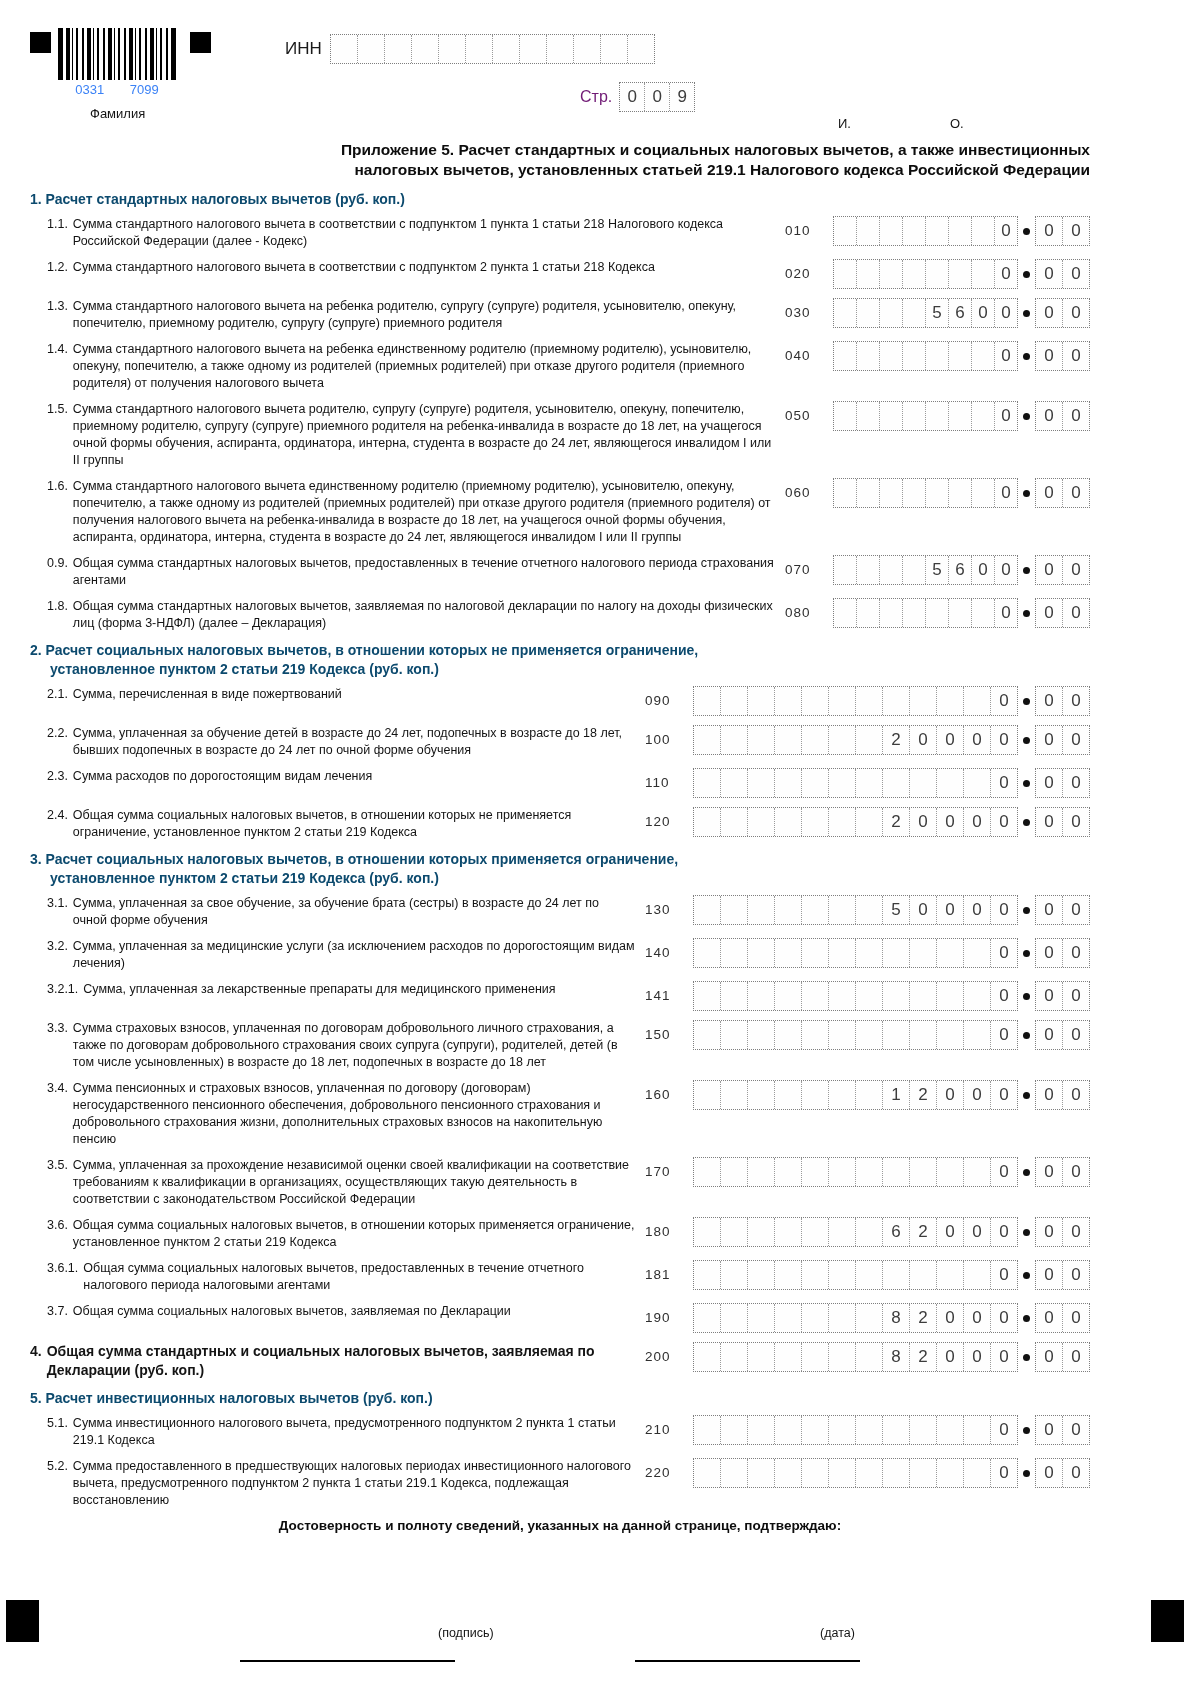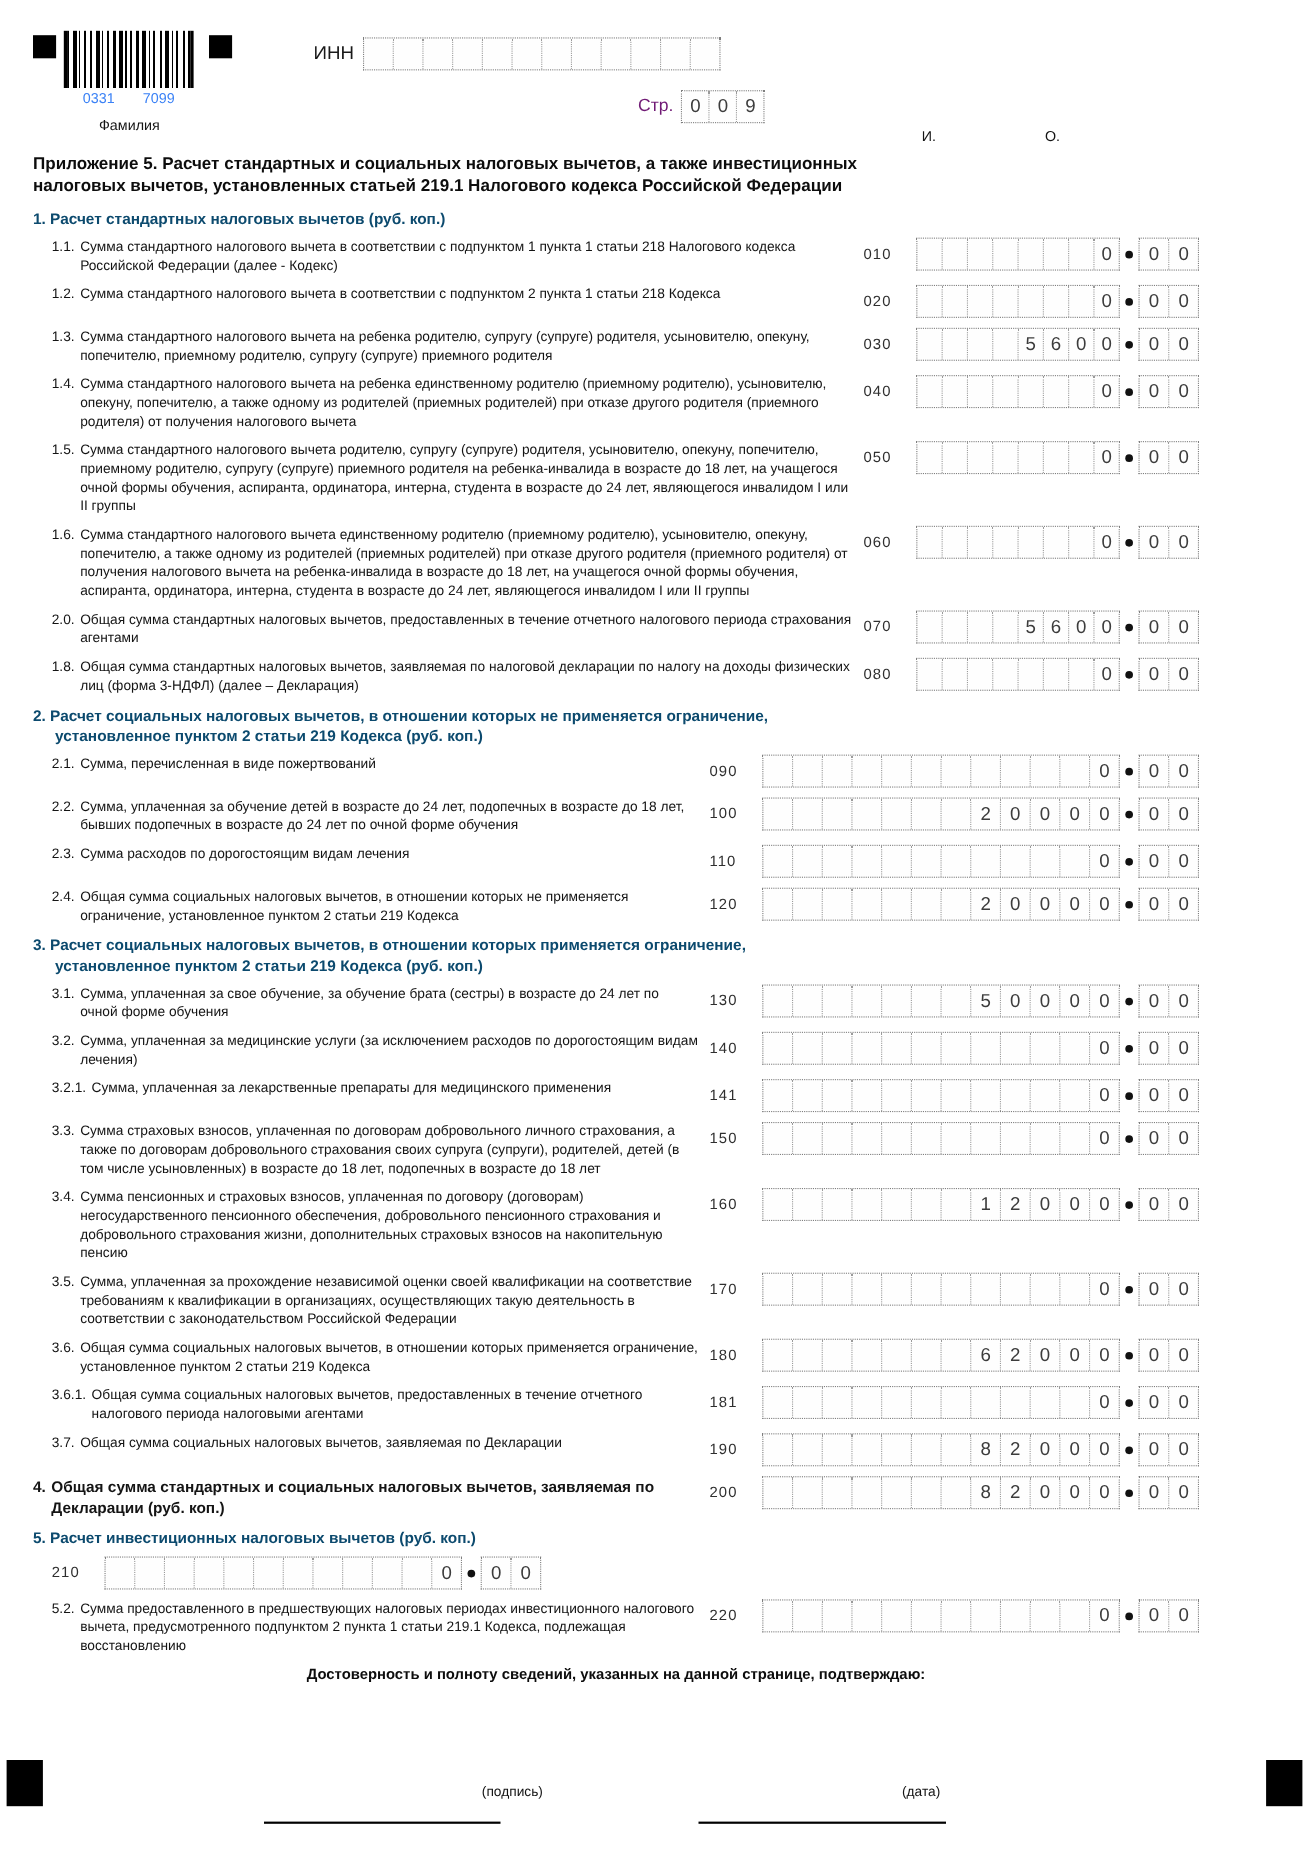--- a/index.html
+++ b/index.html
@@ -22,21 +22,21 @@
   .barcode-num{font-size:13px;text-align:center;word-spacing:22px;margin-top:2px;color:#3b82f6;}
   .inn-row{position:absolute;left:255px;top:8px;display:flex;align-items:center;gap:8px;}
   .inn-label{font-size:17px;color:#1a1a1a;}
   .str-row{position:absolute;left:550px;top:56px;display:flex;align-items:center;gap:7px;}
   .str-label{font-size:16px;color:#701a75;}
   .name-label{position:absolute;left:60px;top:80px;font-size:13px;}
   .init-i{position:absolute;left:808px;top:90px;font-size:13px;}
   .init-o{position:absolute;left:920px;top:90px;font-size:13px;}
 
   
-  .title{white-space:pre-line;text-align:left;font-weight:bold;font-size:15.5px;line-height:20px;margin:2px 0 10px 0;color:#0d0d0d;}
+  .title{white-space:pre-line;text-align:right;font-weight:bold;font-size:15.5px;line-height:20px;margin:2px 0 10px 0;color:#0d0d0d;}
 
   
   .section-heading{white-space:pre-line;font-weight:bold;font-size:14px;line-height:19px;margin:4px 0 7px 0;padding-left:20px;text-indent:-20px;color:#0c4a6e;}
   .section-rows{}
   .form-row{display:flex;align-items:flex-start;padding-left:17px;margin-bottom:9px;min-height:30px;}
   .form-row.row-bold{padding-left:0;}
   .form-row.row-bold .row-text,.form-row.row-bold .row-num{font-weight:bold;font-size:14px;line-height:19px;}
   .row-label{flex:1;display:flex;padding-right:10px;}
   .row-num{margin-right:5px;font-size:12.5px;line-height:17px;white-space:nowrap;}
   .row-text{font-size:12.5px;line-height:17px;}
@@ -257,21 +257,21 @@
       <span class="dec-dot"></span>
       <div class="cellbox kop-box">
                 <div class="cell">0</div>
                 <div class="cell">0</div>
               </div>
     </div>
   </div>
 
   <div class="form-row">
     <div class="row-label">
-      <span class="row-num">2.0.</span>
+      <span class="row-num">0.9.</span>
       <span class="row-text">Общая сумма стандартных налоговых вычетов, предоставленных в течение отчетного налогового периода страхования агентами</span>
     </div>
     <div class="row-code">070</div>
     <div class="row-field">
       <div class="cellbox rub-box" style="--cw: 22px;">
                 <div class="cell"></div>
                 <div class="cell"></div>
                 <div class="cell"></div>
                 <div class="cell"></div>
                 <div class="cell">5</div>
@@ -734,20 +734,24 @@
               </div>
     </div>
   </div>
 </div>
   </section>
 
   <section class="section">
     <h3 class="section-heading">5. Расчет инвестиционных налоговых вычетов (руб. коп.)</h3>
     <div class="section-rows">
   <div class="form-row">
+    <div class="row-label">
+      <span class="row-num">5.1.</span>
+      <span class="row-text">Сумма инвестиционного налогового вычета, предусмотренного подпунктом 2 пункта 1 статьи 219.1 Кодекса</span>
+    </div>
     <div class="row-code">210</div>
     <div class="row-field">
       <div class="cellbox rub-box" style="--cw: 26px;">
                 <div class="cell"></div>
                 <div class="cell"></div>
                 <div class="cell"></div>
                 <div class="cell"></div>
                 <div class="cell"></div>
                 <div class="cell"></div>
                 <div class="cell"></div>

